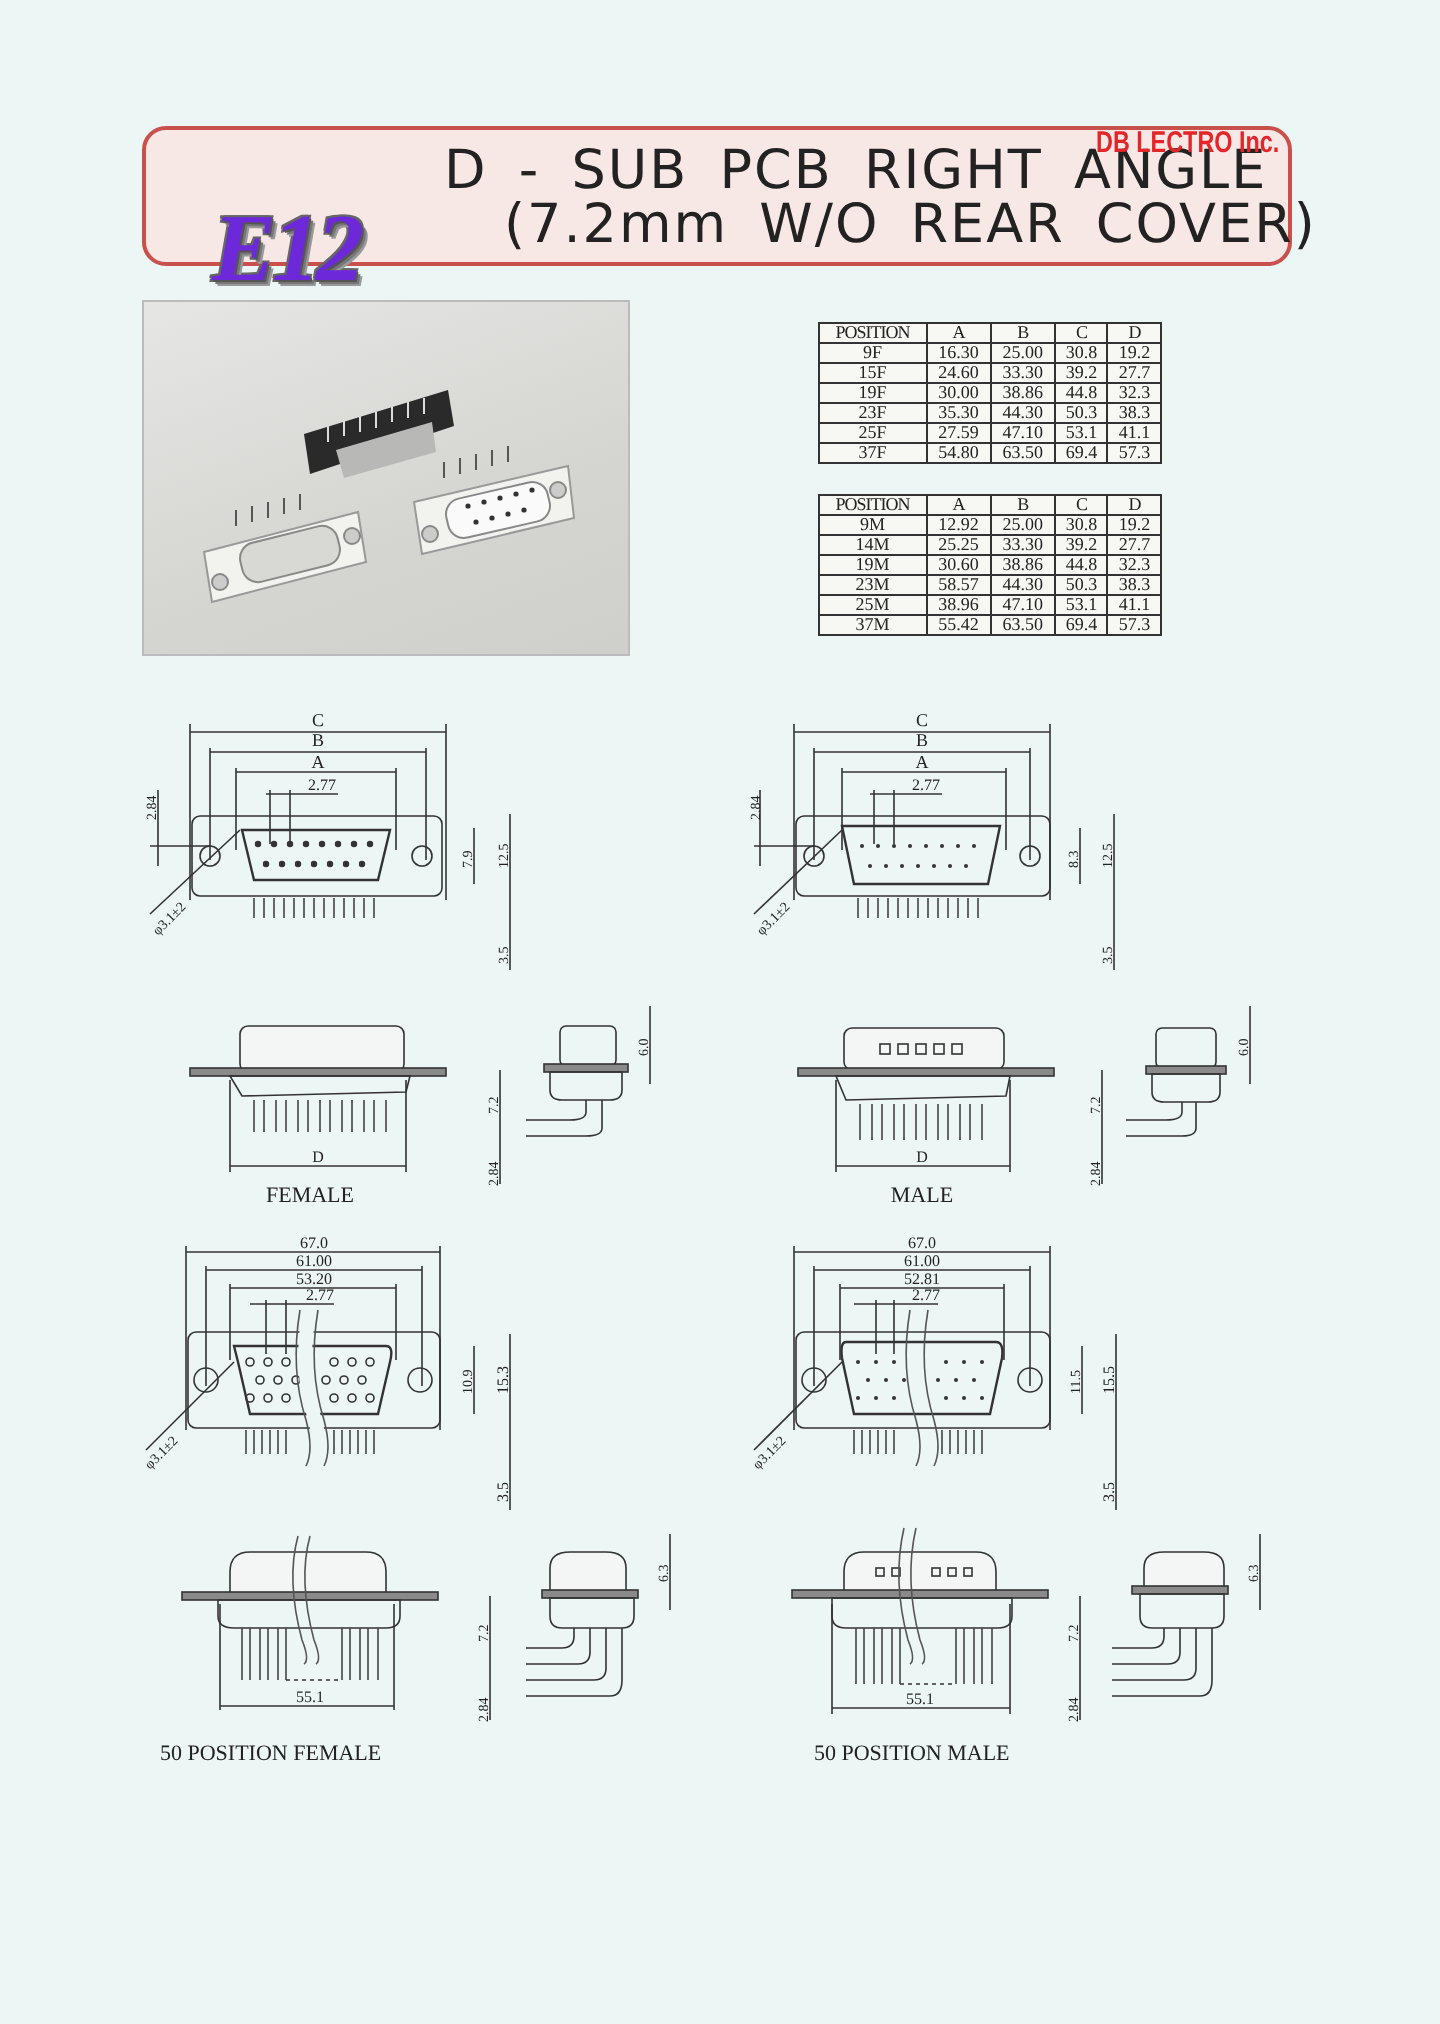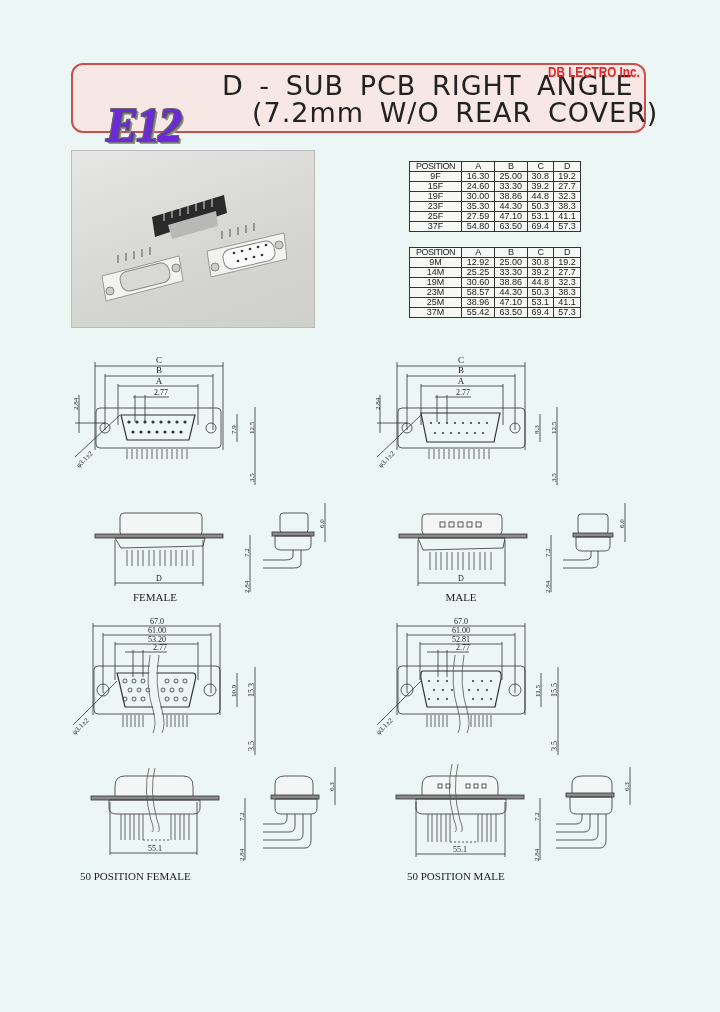--- a/index.html
+++ b/index.html
@@ -9,21 +9,21 @@
   .banner{left:71px;top:63px;width:575px;height:70px;background:#f7e8e6;border:2px solid #c8504d;border-radius:12px;box-sizing:border-box;}
   .series{left:106px;top:74px;font-family:Liberation Serif, serif;font-style:italic;font-weight:bold;font-size:48px;color:#6d28d9;letter-spacing:-2px;
     text-shadow:1px 1px 0 #555,2px 2px 0 #777,3px 3px 0 #999,-1px -1px 0 #666,1px -1px 0 #666,-1px 1px 0 #666;margin-top:23px;}
   .title1,.title2{font-family:"DejaVu Sans",sans-serif;font-size:27px;color:#222;letter-spacing:1px;word-spacing:6px;}
   .title1{left:222px;top:70px;}
   .title2{left:222px;top:97px;margin-left:30px;}
   .brand{left:548px;top:63px;font-family:"Liberation Sans",sans-serif;font-weight:bold;font-size:15px;color:#e3262b;transform:scaleX(0.78);transform-origin:left top;letter-spacing:0px;}
   
   .photo{left:71px;top:150px;width:242px;height:176px;background:linear-gradient(160deg,#e6e6e4 0%,#d5d5d2 60%,#cfcfcc 100%);border:1px solid #bbb;}
   
-  table.dim{border-collapse:collapse;font-size:9px;font-family:Liberation Sans, sans-serif;padding-left:17px;}
+  table.dim{border-collapse:collapse;font-size:9px;font-family:Liberation Serif, serif;padding-left:17px;}
   table.dim td,table.dim th{border:1px solid #333;padding:0 2px;text-align:center;height:8px;line-height:9px;font-weight:normal;background:#f7f7f3;}
   table.dim th{letter-spacing:-0.5px;}
   .t1{left:409px;top:161px;width:172px;}
   .t2{left:409px;top:247px;width:172px;}
   svg text{font-family:"Liberation Serif",serif;}
 </style>
 </head>
 <body>
 
 <div class="abs banner"></div>

